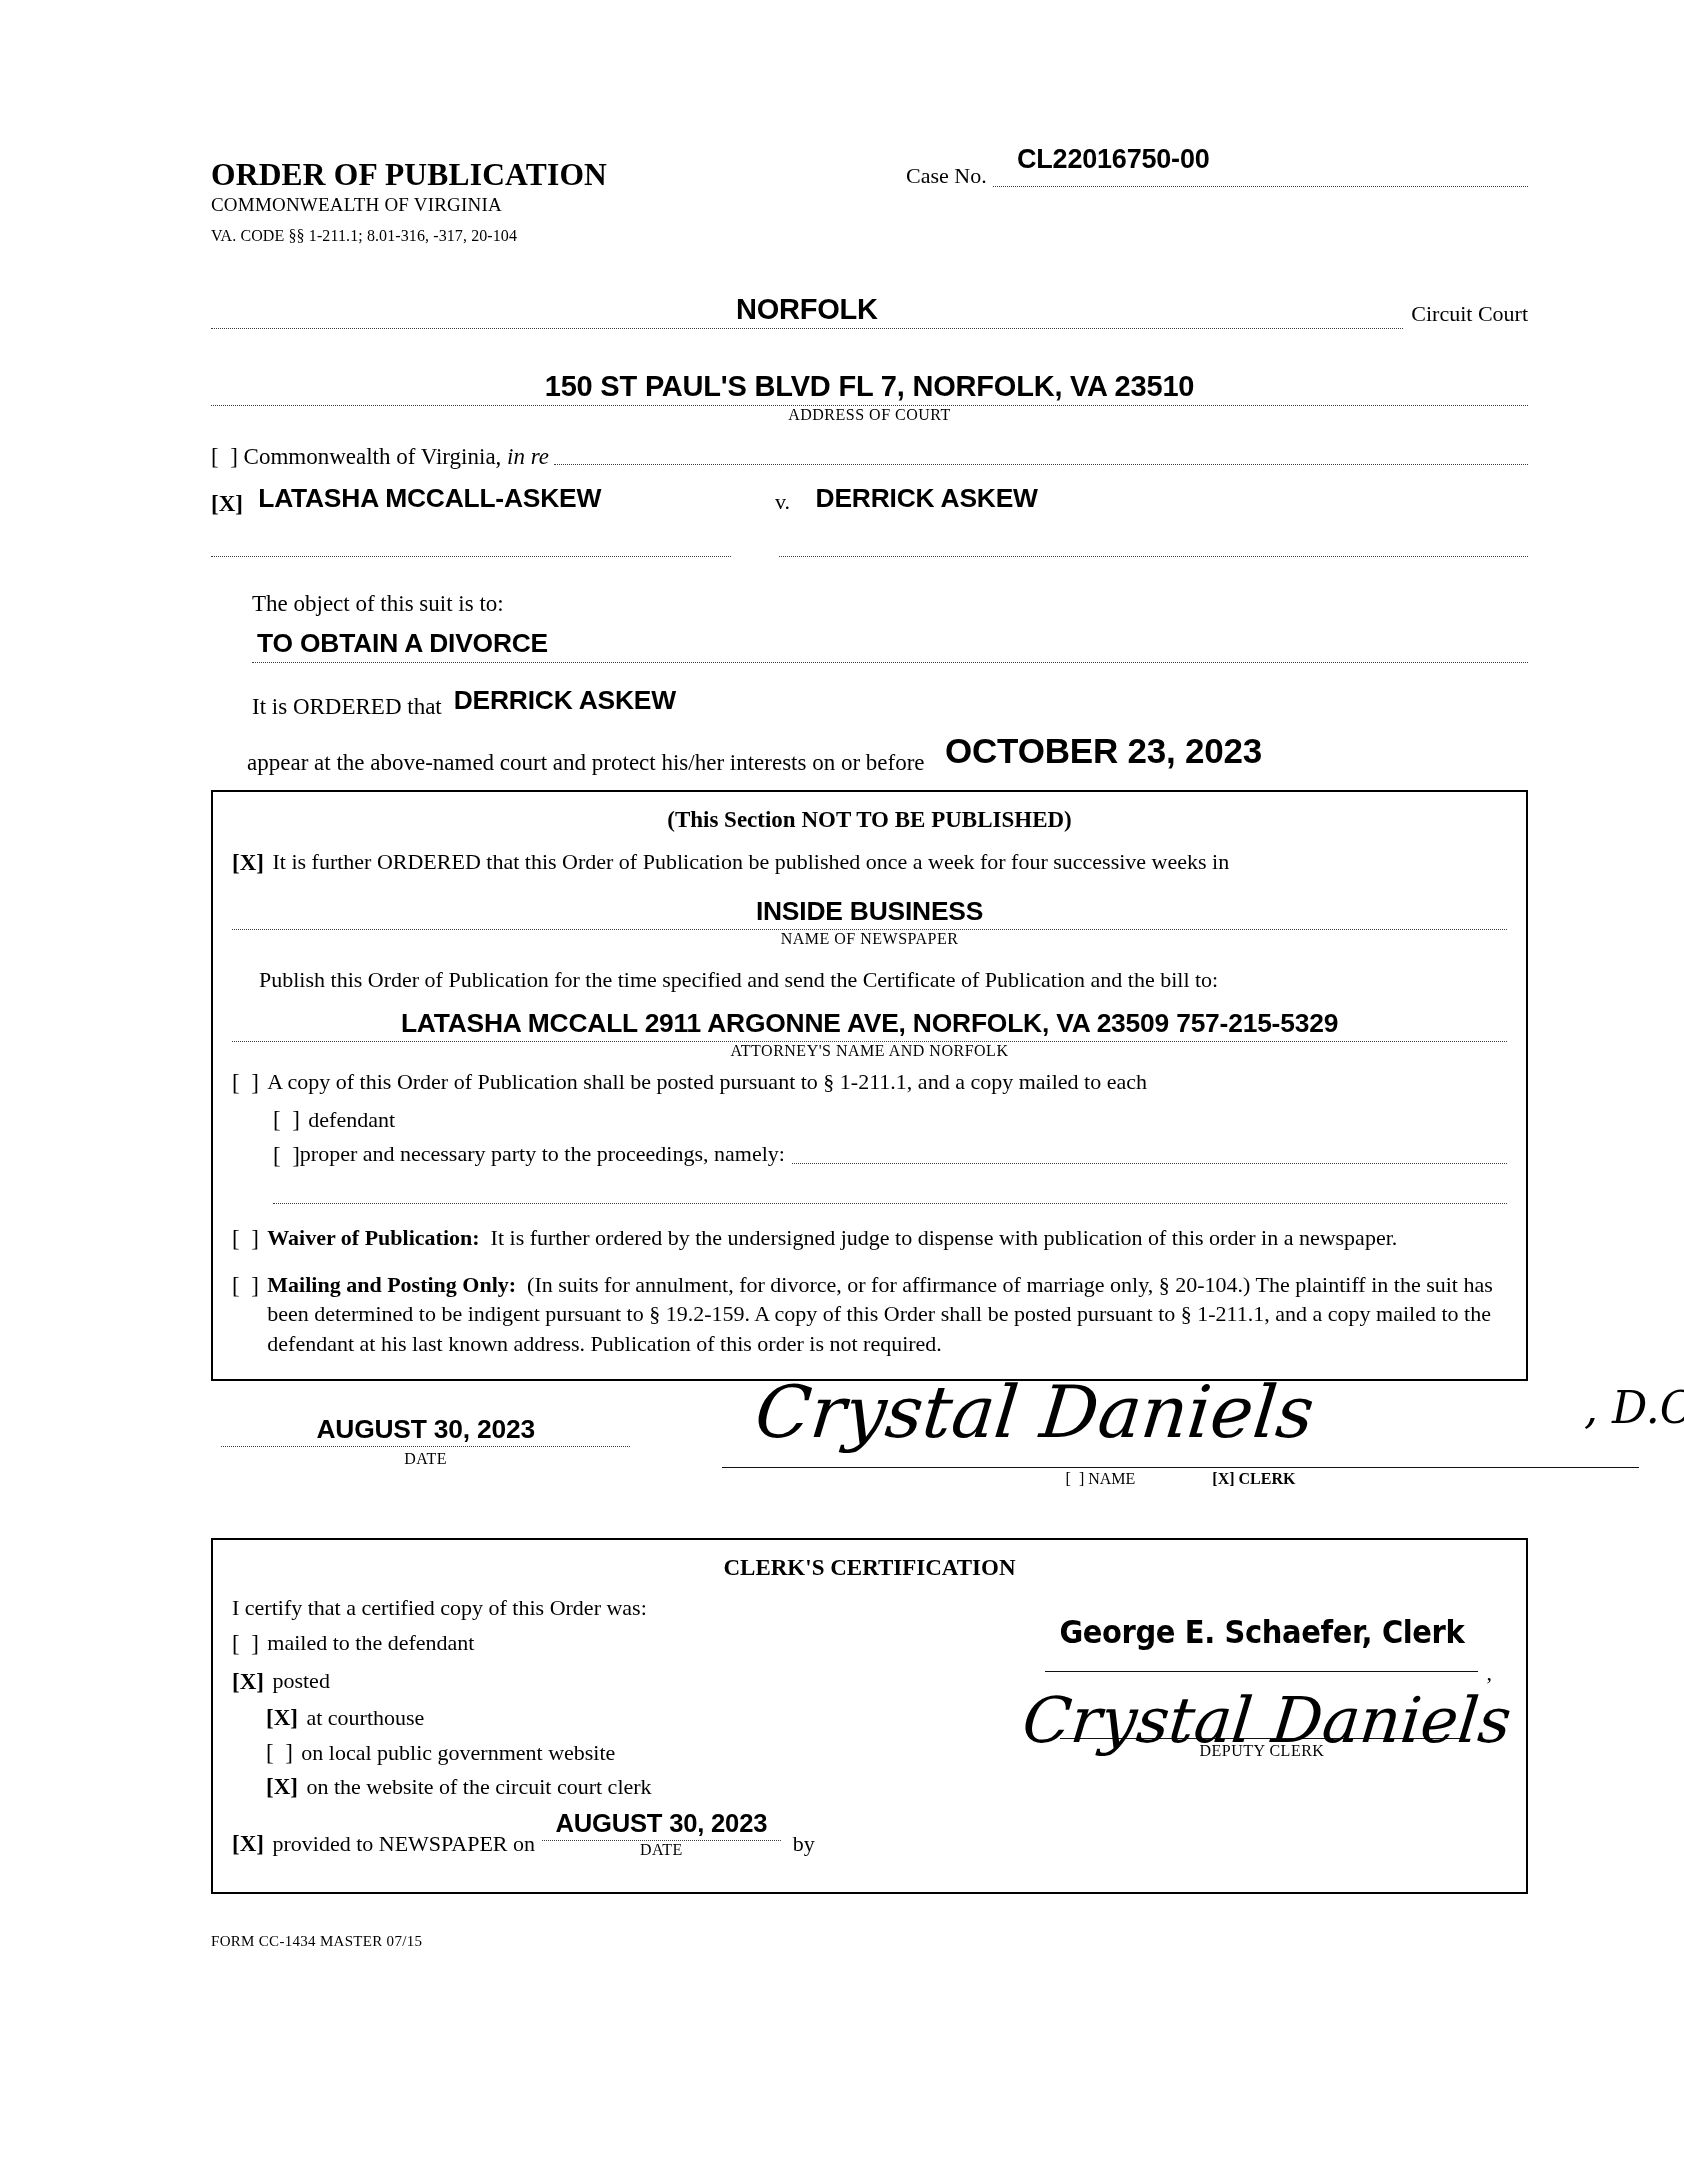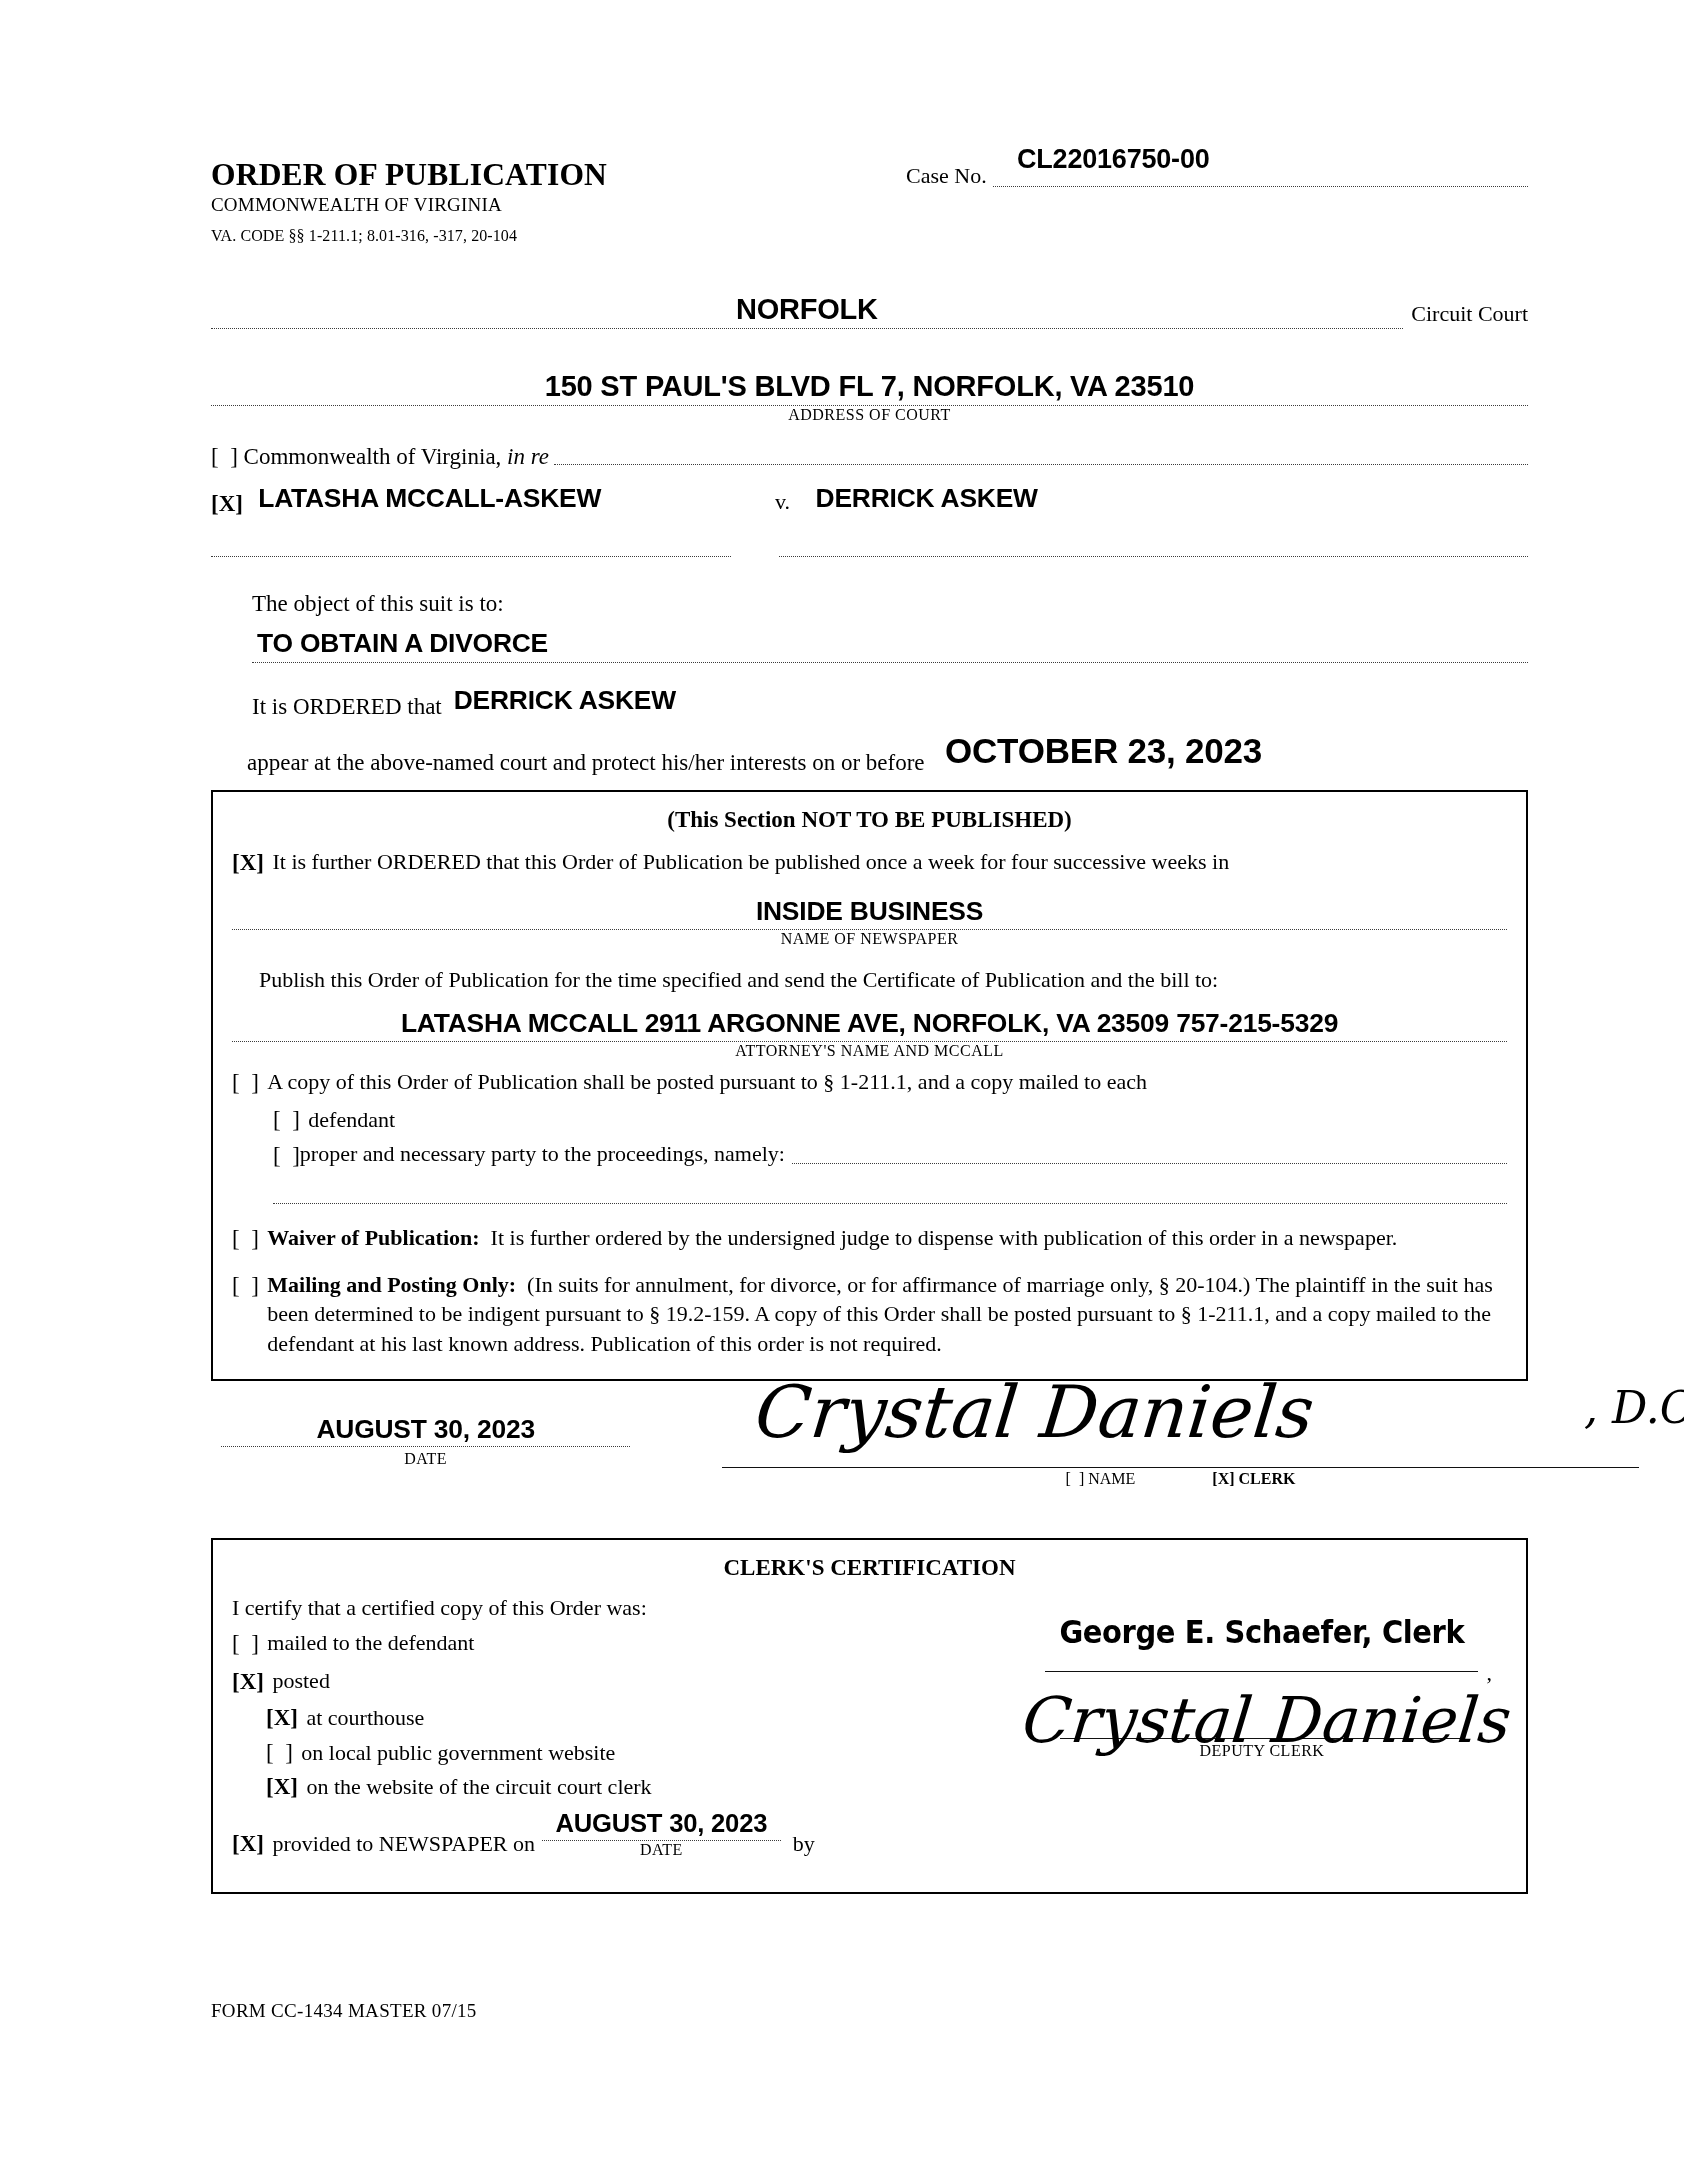--- a/index.html
+++ b/index.html
@@ -255,22 +255,22 @@
   .prov-row .txt { font-size: 22px; white-space: nowrap; padding-right: 6.8px; padding-bottom: 1.7px;}
   .prov-datefield { position: relative; width: 239px; }
   .prov-datefield .val { text-align: center; font-size: 25.6px; height: 31px; }
   .prov-datefield .ln { border-bottom: 1.7px dotted #3c3c3c; height: 0; }
   .prov-by { font-size: 22px; padding: 0 8.5px 1.7px 12px; }
 
   
   .footer {
     position: absolute;
     left: 211px;
-    top: 2000px;
-    font-size: 19px;
+    top: 1933px;
+    font-size: 15px;
     letter-spacing: 0.3px;
   }
 </style>
 </head>
 <body>
 
 <div class="page">
   <div class="content">
 
     <div class="hdr">
@@ -361,21 +361,21 @@
         <div class="ln"></div>
       </div>
       <div class="caption">NAME OF NEWSPAPER</div>
 
       <div class="publine">Publish this Order of Publication for the time specified and send the Certificate of Publication and the bill to:</div>
 
       <div class="attyfield">
         <div class="val fill">LATASHA MCCALL 2911 ARGONNE AVE, NORFOLK, VA 23509 757-215-5329</div>
         <div class="ln"></div>
       </div>
-      <div class="caption">ATTORNEY'S NAME AND MCCALL</div>
+      <div class="caption">ATTORNEY'S NAME AND NORFOLK</div>
 
       <div class="bullet">
         <span class="cb">[  ]</span>
         <span class="txt">A copy of this Order of Publication shall be posted pursuant to § 1-211.1, and a copy mailed to each</span>
       </div>
 
       <div class="sub-bullet">
         <span class="cb">[  ]</span>
         <span class="txt">defendant</span>
       </div>

